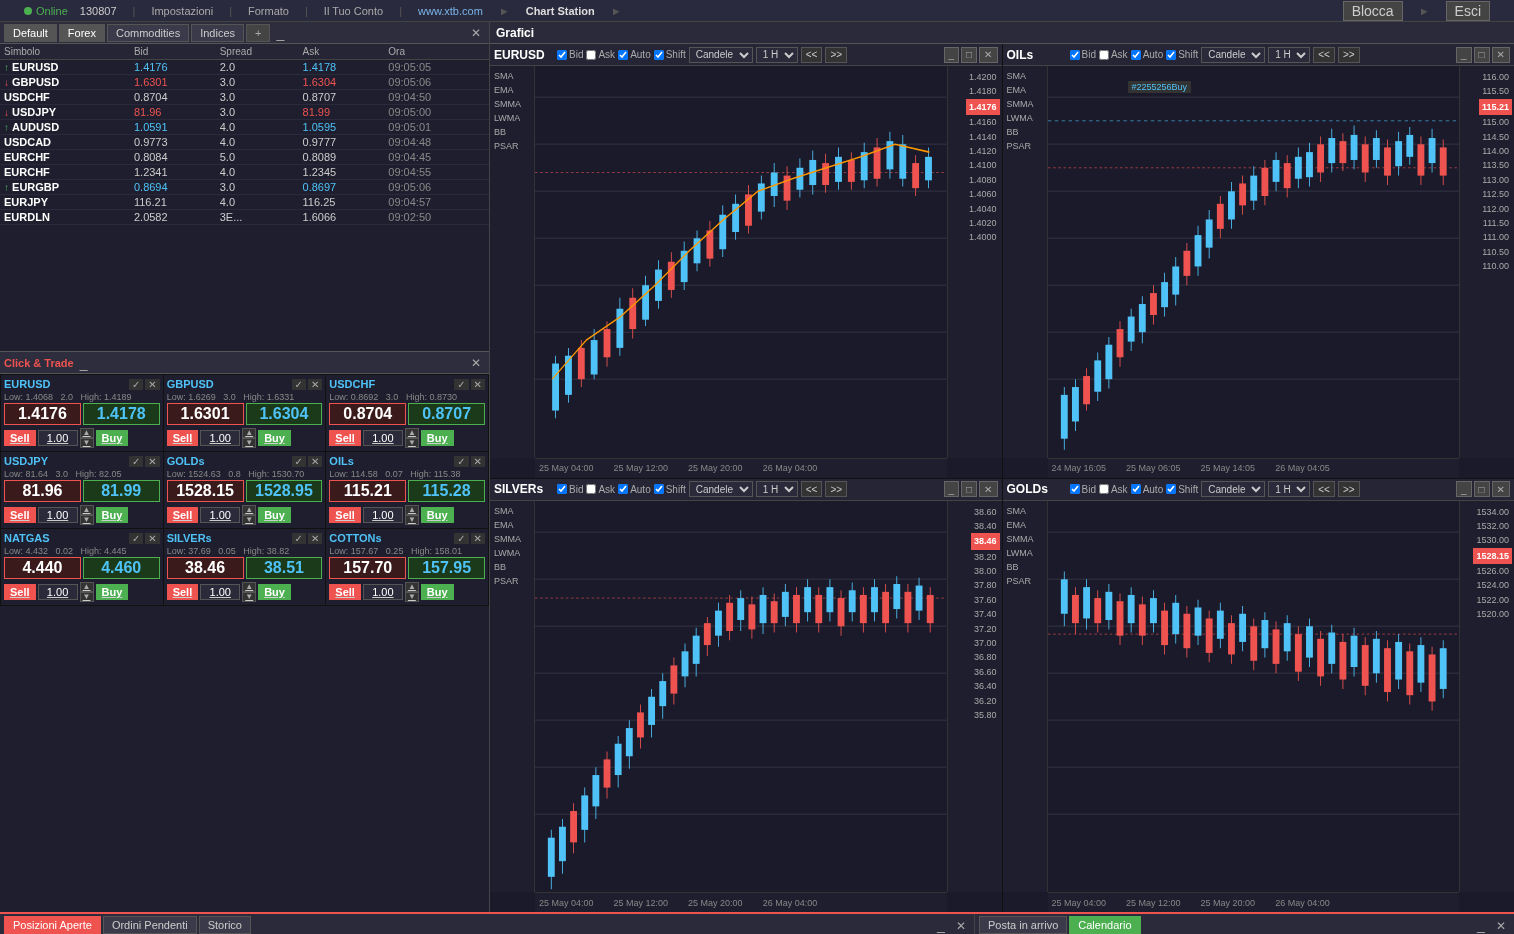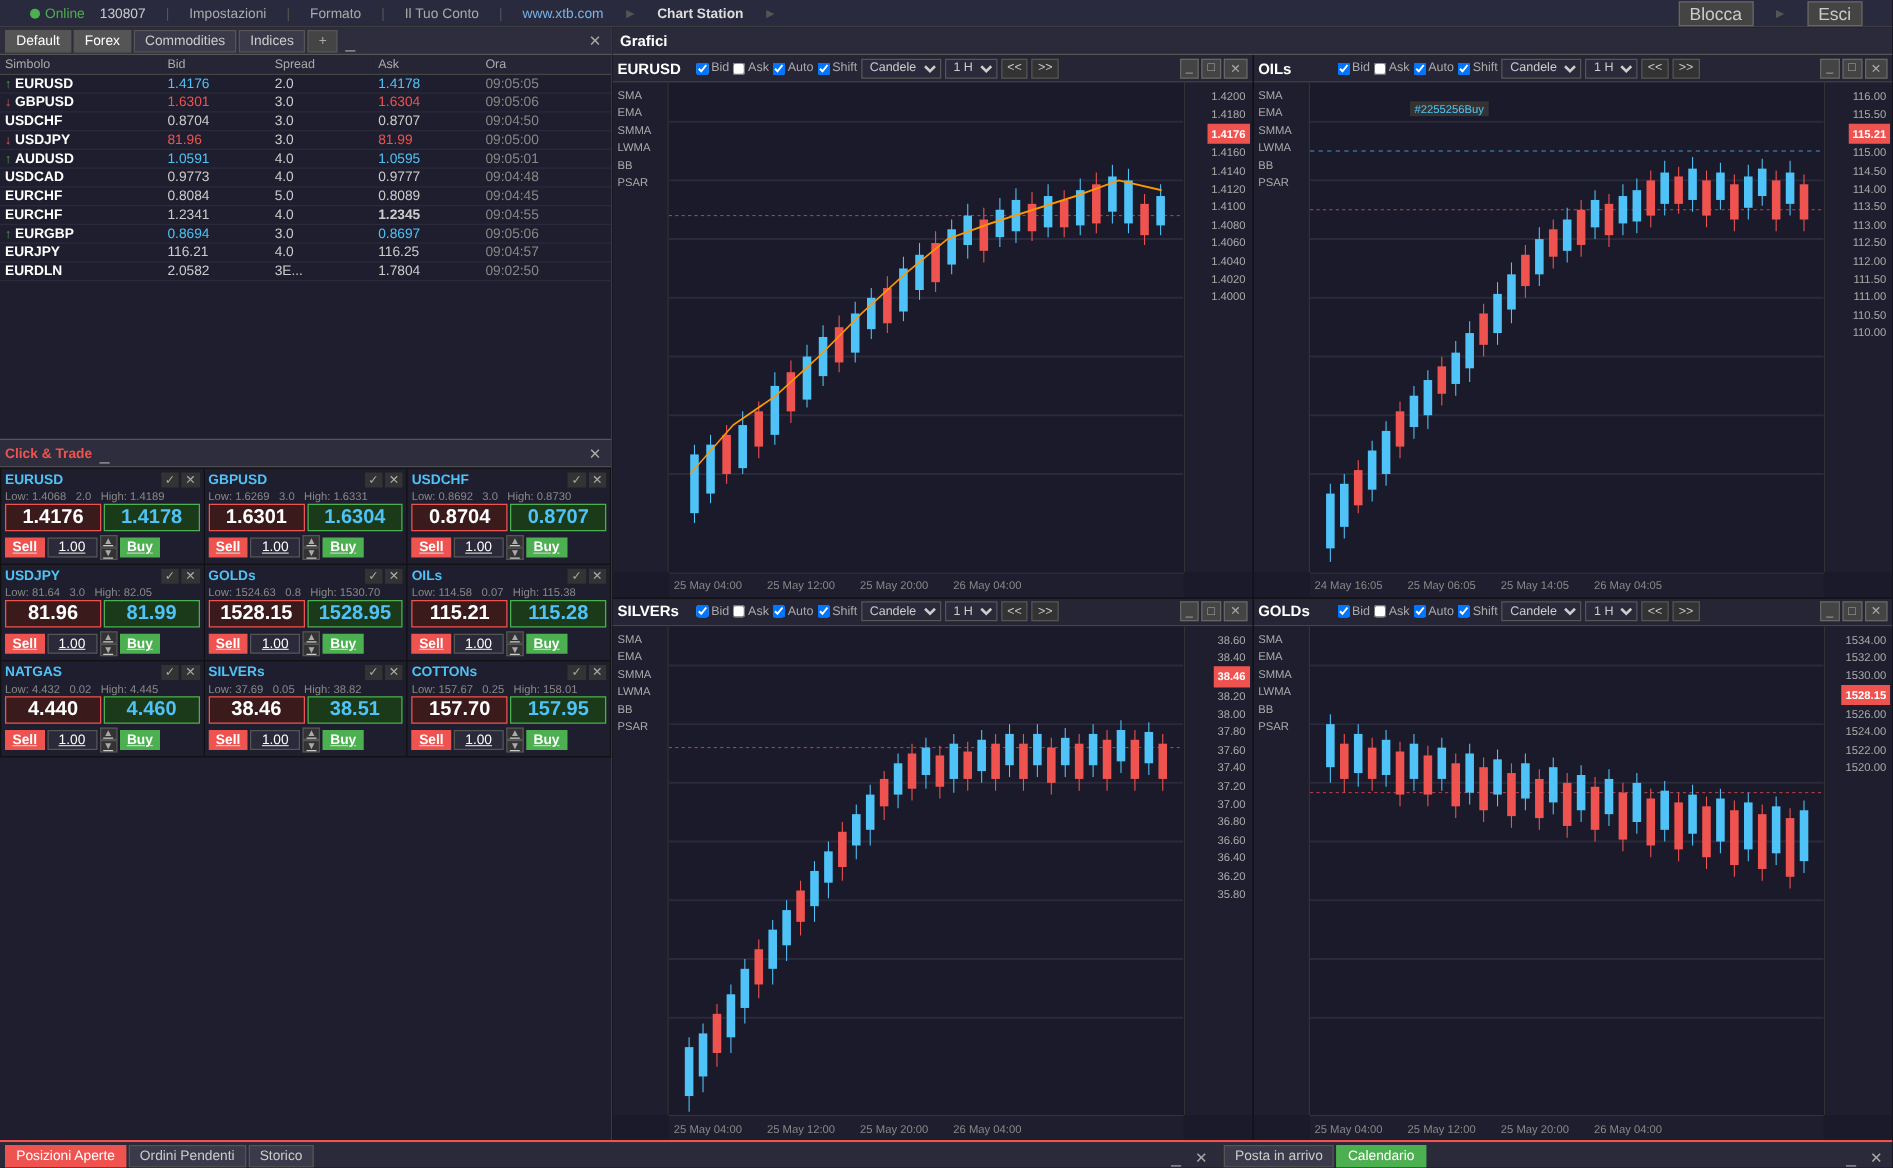--- a/index.html
+++ b/index.html
@@ -606,21 +606,21 @@
     <td style="color:#ccc;margin-top:36px;">0.8089</td>
     <td class="time-col">09:04:45</td>
   </tr>
             <tr>
     <td>
       
       <span class="symbol-name">EURCHF</span>
     </td>
     <td style="color:#ccc;">1.2341</td>
     <td>4.0</td>
-    <td style="color:#ccc;font-weight:bold;">1.2345</td>
+    <td style="color:#ccc;">1.2345</td>
     <td class="time-col">09:04:55</td>
   </tr>
             <tr>
     <td>
       <span style="color:#4caf50;font-size:10px;">↑</span> 
       <span class="symbol-name">EURGBP</span>
     </td>
     <td style="color:#4fc3f7;">0.8694</td>
     <td>3.0</td>
     <td style="color:#4fc3f7;">0.8697</td>
@@ -636,21 +636,21 @@
     <td style="color:#ccc;">116.25</td>
     <td class="time-col">09:04:57</td>
   </tr>
             <tr>
     <td>
       
       <span class="symbol-name">EURDLN</span>
     </td>
     <td style="color:#ccc;">2.0582</td>
     <td>3E...</td>
-    <td style="color:#ccc;">1.7804</td>
+    <td style="color:#ccc;">1.6066</td>
     <td class="time-col">09:02:50</td>
   </tr>
           </tbody>
       </table>
     </div>
 
     <div class="click-trade">
       <div class="panel-header">
         <span style="color:#ef5350;font-weight:bold;font-size:11px;">Click &amp; Trade</span>
         <span class="minimize-btn">_</span>

